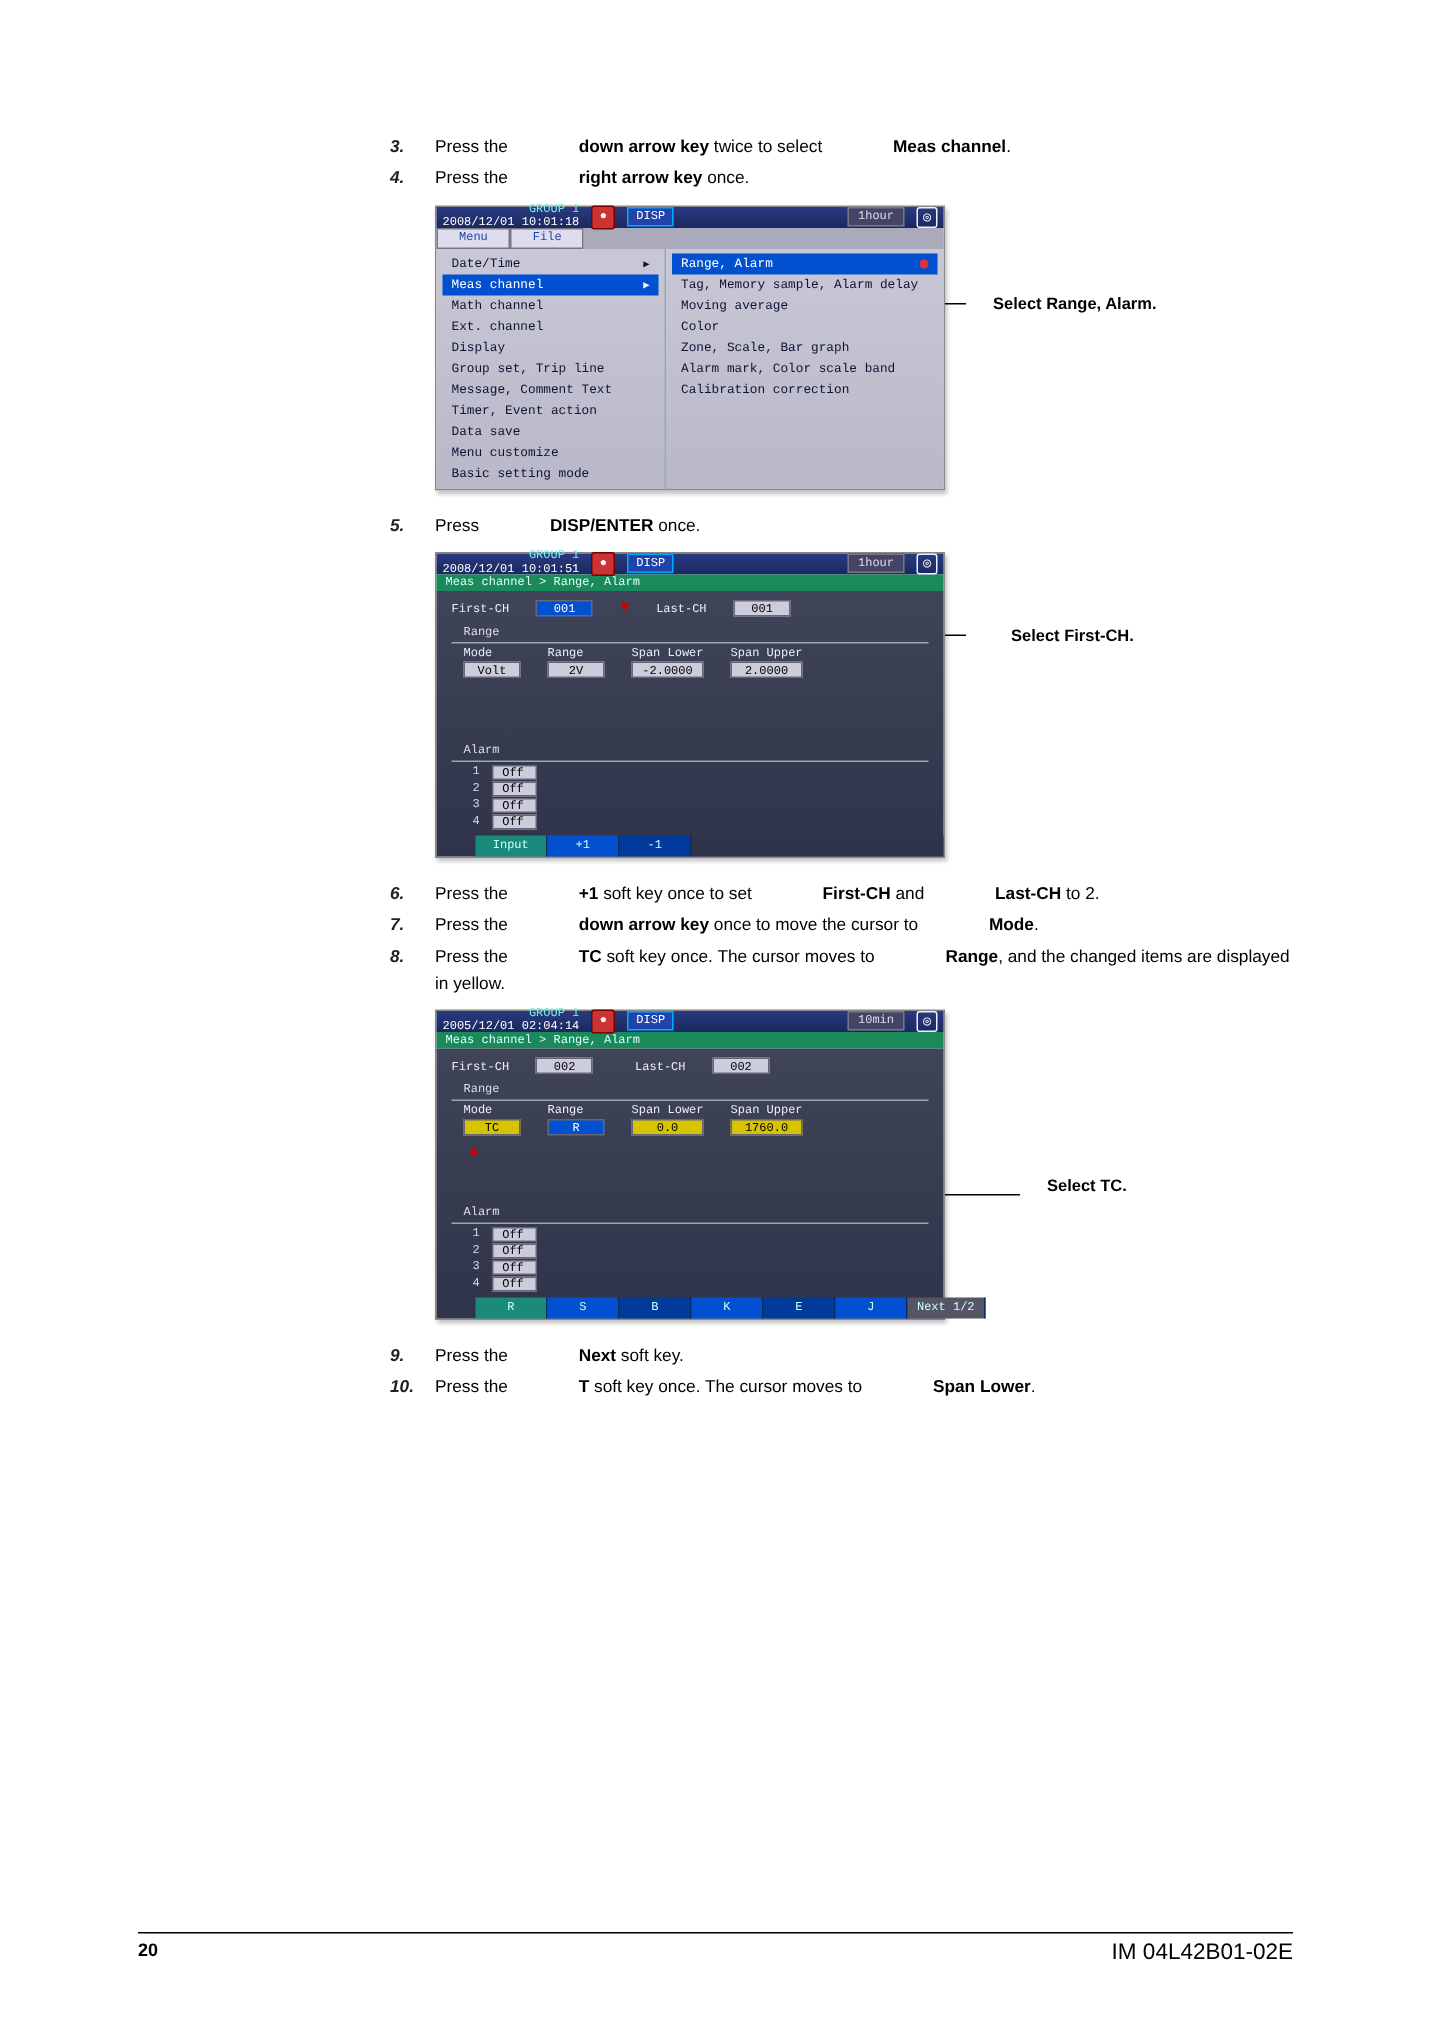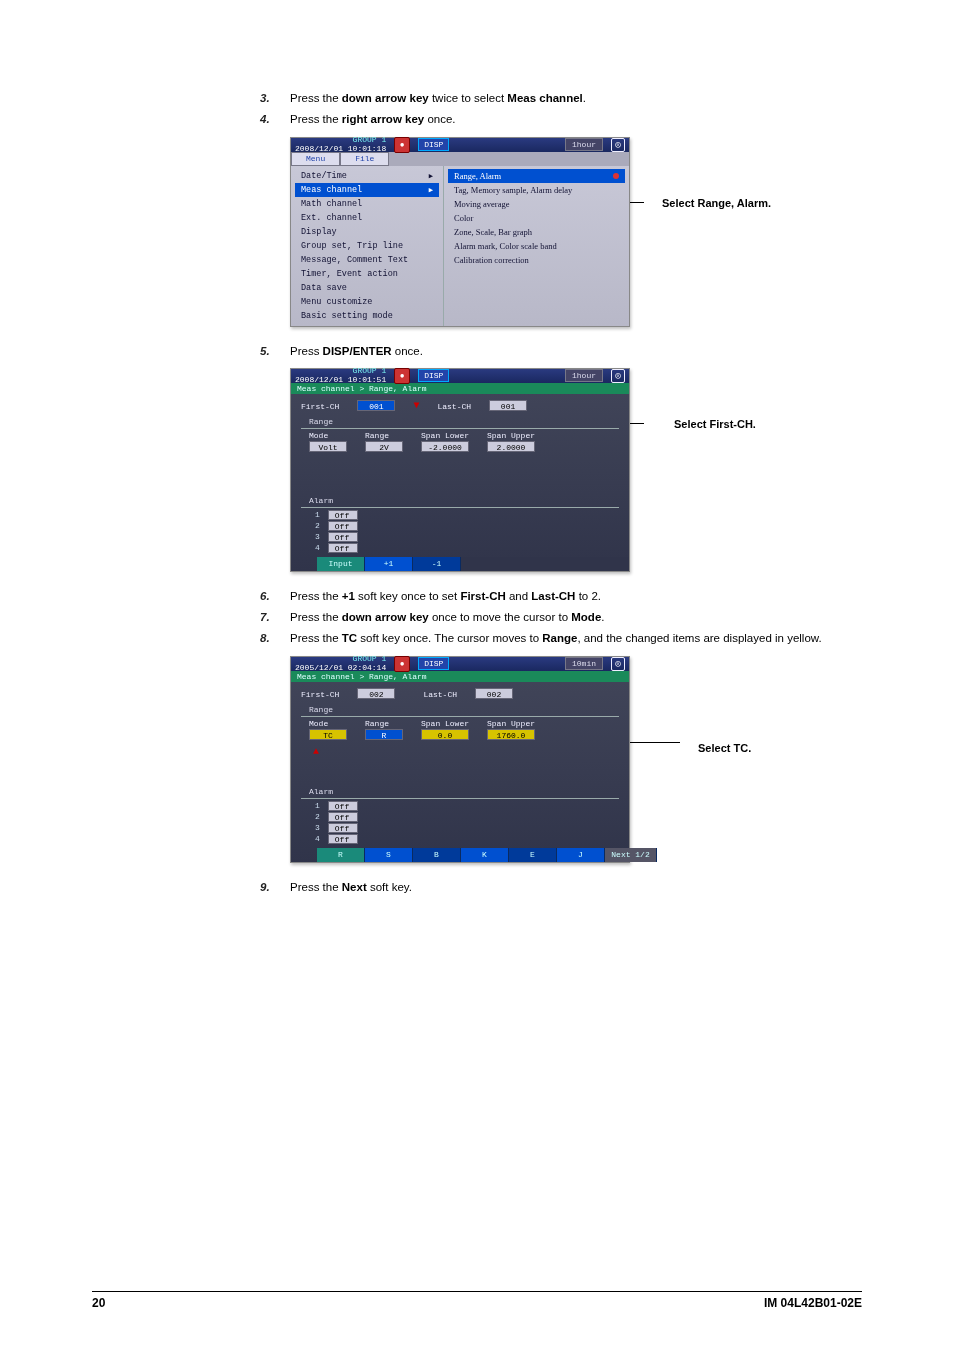--- a/index.html
+++ b/index.html
@@ -3,41 +3,41 @@
 <meta charset="utf-8">
 <style>
   * { box-sizing: border-box; margin: 0; padding: 0; }
   body { font-family: Arial, Helvetica, sans-serif; font-size: 11.5px; color: #000; background: #fff; width: 954px; height: 1350px; position: relative; }
   .page { padding: 90px 92px 40px 92px; position: relative; height: 100%; }
   .header-title { font-size: 12px; font-weight: bold; color: #333; margin-bottom: 30px; }
   .content { margin-left: 168px; }
   .ol-item { display: flex; gap: 12px; margin-bottom: 4px; line-height: 1.5; }
   .ol-num { font-weight: bold; font-style: italic; color: #222; width: 18px; flex-shrink:0; }
   .ol-text { flex: 1; }
-  .b { font-weight: bold; }
+  .b { font-weight: bold; margin-left: 44px; }
   .screenshot-wrap { display: flex; align-items: flex-start; margin: 8px 0 16px 30px; }
   .screenshot { border: 1px solid #888; box-shadow: 1px 2px 3px rgba(0,0,0,0.25); position: relative; }
   .callout { font-size: 11px; font-weight: bold; margin-left: 18px; }
   .callout-line { height: 1px; background: #000; flex-shrink:0; }
   
   .dev { font-family: "Lucida Console","Courier New",monospace; font-size: 9px; color: #fff; }
   .dev-hdr { background: linear-gradient(#2a3a80,#1a2860); height: 14px; display: flex; align-items: center; padding: 0 4px; gap: 8px; text-align: right; }
   .dev-hdr .grp { font-size: 8px; line-height: 1.05; }
   .dev-hdr .grp .l1 { color: #7ee; }
   .dev-hdr .ico { width:16px; height:16px; background:#c33; border:1px solid #700; border-radius:2px; display:flex; align-items:center; justify-content:center; font-size:8px;}
   .dev-hdr .disp-badge { background:#24a; color:#fff; padding:1px 5px; font-size:8px; border:1px solid #0af;}
   .dev-hdr .dur-badge { background:#446; color:#dde; padding:1px 6px; font-size:8px; border:1px solid #778;}
   .dev-hdr .cam { width:14px;height:14px; border:1.5px solid #eef; border-radius:2px; display:flex;align-items:center;justify-content:center;}
   .dev-body { background: linear-gradient(#c9c9d8,#b8b8c8); color:#000; }
   .dev-tabs { display:flex; height:14px; background:#aab; font-size:8px; }
   .dev-tabs .tab { padding:1px 14px; border:1px solid #778; background:#dde; color:#24a;}
   .menu-list { padding:3px 4px; display:flex; flex-direction:column; gap:0px; }
   .menu-list .mi { padding:2px 6px; font-size:8.5px; color:#113;}
   .menu-list .mi.sel { background:#0050d0; color:#fff;}
-  .sub-panel { background:rgba(0,0,0,0); color:#113;font-family:Liberation Serif, serif;}
+  .sub-panel { background:rgba(0,0,0,0); color:#113;}
   .sub-panel .mi.sel-row { background:#0050d0; color:#fff; display:flex; justify-content:space-between; align-items:center;}
   .sub-panel .dot { width:6px;height:6px;border-radius:50%;background:#d33;display:inline-block;}
   .breadcrumb { background:#1a8a5a; color:#dff; font-size:8px; padding:1px 6px;}
   .form-area { padding:6px 10px 4px 10px; color:#eef; font-size:8.5px; min-height:80px;}
   .dev-dark { background: linear-gradient(#404458,#30344a); }
   .field-row { display:flex; gap:18px; align-items:flex-end; margin-bottom:6px;}
   .field { display:flex; flex-direction:column; gap:1px;}
   .field .lbl { font-size:8px;}
   .field .val { background:#ccd; color:#000; padding:0 6px; font-size:8px; min-width:38px; text-align:center; border:1px solid #667; height:11px; line-height:11px;}
   .field .val.sel { background:#0050d0; color:#fff;}
@@ -50,21 +50,21 @@
   .softkeys { display:flex; height:14px;margin-left:26px;}
   .softkeys .sk { flex:0 0 48px; text-align:center; font-size:8px; color:#cff; background:#0050d0; border-right:1px solid #0a2a60; line-height:14px;}
   .softkeys .sk.dark{background:#003a9a;}
   .softkeys .sk.teal{background:#1a8a7a;}
   .softkeys .sk.gray{background:#556;}
   .arrow-right::after{content:"▶";font-size:7px;}
   .red-arrow { color:#c00; font-size:10px; }
   hr.fieldset-line{border:none;border-top:1px solid #9aa; margin:2px 0;}
   .footer { position:absolute; bottom:40px; left:92px; right:92px; display:flex; justify-content:space-between; font-size:10px; font-weight:bold; border-top:1px solid #000; padding-top:4px;}
   .footer .pg{font-size:12px;}
-  .footer .doc{font-size:12px; font-weight:bold;margin-left:26px;}
+  .footer .doc{font-size:15px; font-weight:normal;margin-left:26px;}
 </style>
 </head>
 <body>
 
 <div class="page">
 
   <div class="content">
 
     <div class="ol-item">
       <span class="ol-num">3.</span>
@@ -324,29 +324,33 @@
             <div class="sk teal">R</div>
             <div class="sk">S</div>
             <div class="sk dark">B</div>
             <div class="sk">K</div>
             <div class="sk dark">E</div>
             <div class="sk">J</div>
             <div class="sk gray" style="flex:0 0 52px;">Next 1/2</div>
           </div>
         </div>
       </div>
-      <div style="display:flex;align-items:flex-start;margin-top:86px;">
+      <div style="display:flex;align-items:flex-end;margin-top:112px;">
         <div class="callout-line" style="width:50px;"></div>
         <div class="callout">Select TC.</div>
       </div>
     </div>
 
     <div class="ol-item">
       <span class="ol-num">9.</span>
       <span class="ol-text"><span>Press the </span><span class="b">Next</span><span> soft key.</span></span>
+    </div>
+    <div class="ol-item">
+      <span class="ol-num">10.</span>
+      <span class="ol-text"><span>Press the </span><span class="b">T</span><span> soft key once. The cursor moves to </span><span class="b">Span Lower</span><span>.</span></span>
     </div>
 
   </div>
 
   <div class="footer">
     <span class="pg">20</span>
     <span class="doc">IM 04L42B01-02E</span>
   </div>
 </div>
 

